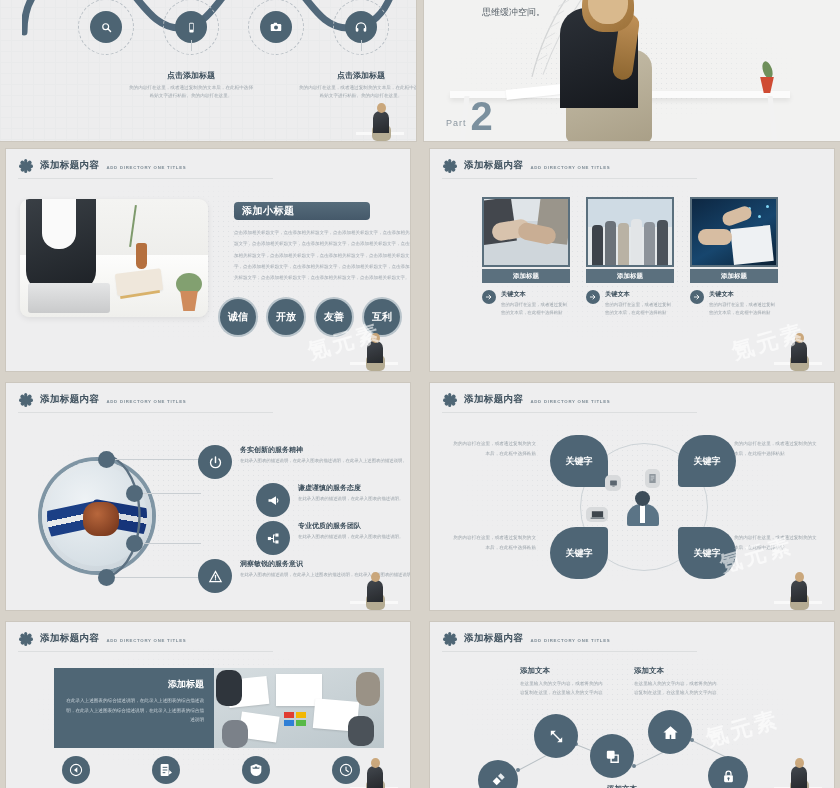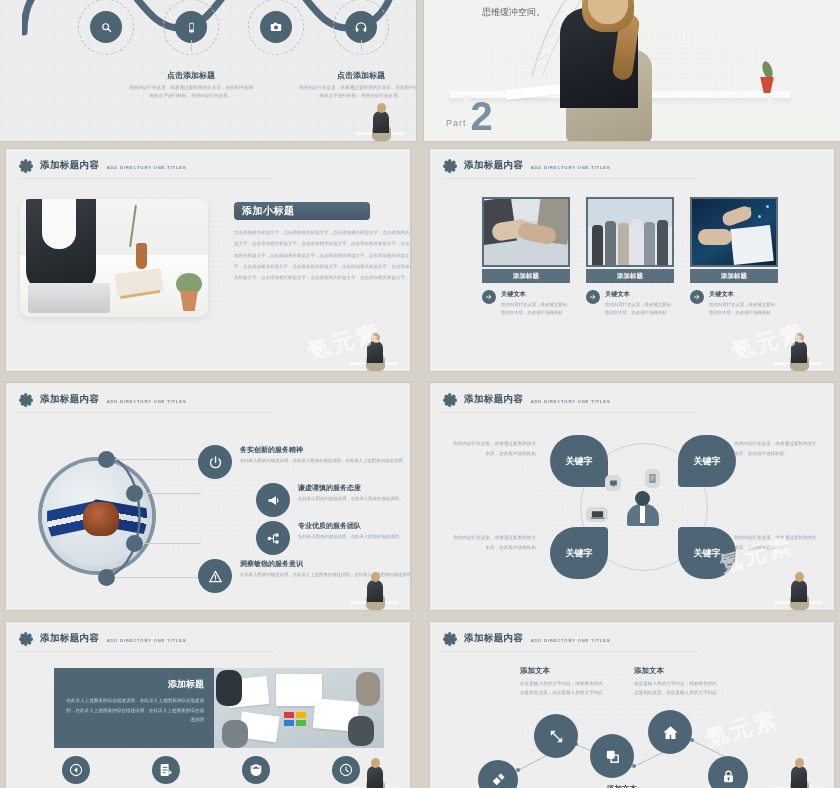--- a/index.html
+++ b/index.html
@@ -339,20 +339,26 @@
       <div class="lap"></div>
       <div class="grn"></div>
         <div class="pot2"></div>
     </div>
 
     <div class="subtitle">
       <span>添加小标题</span>
     </div>
     <div class="body">点击添加相关标题文字，点击添加相关标题文字，点击添加相关标题文字，点击添加相关标题文字，点击添加相关标题文字，点击添加相关标题文字，点击添加相关标题文字，点击添加相关标题文字，点击添加相关标题文字，点击添加相关标题文字，点击添加相关标题文字，点击添加相关标题文字，点击添加相关标题文字，点击添加相关标题文字，点击添加相关标题文字，点击添加相关标题文字，点击添加相关标题文字，点击添加相关标题文字。</div>
 
+    <div class="vals">
+      <div class="cir ring">诚信</div>
+      <div class="cir ring">开放</div>
+      <div class="cir ring">友善</div>
+      <div class="cir ring">互利</div>
+    </div>
     <div class="wmfig">
       <div class="wdesk"></div>
         <div class="wchair"></div>
         <div class="wbody"></div>
         <div class="whead"></div>
     </div>
     <div class="wm">氪元素</div>
   </div>
 
   <div class="slide inner s4">

